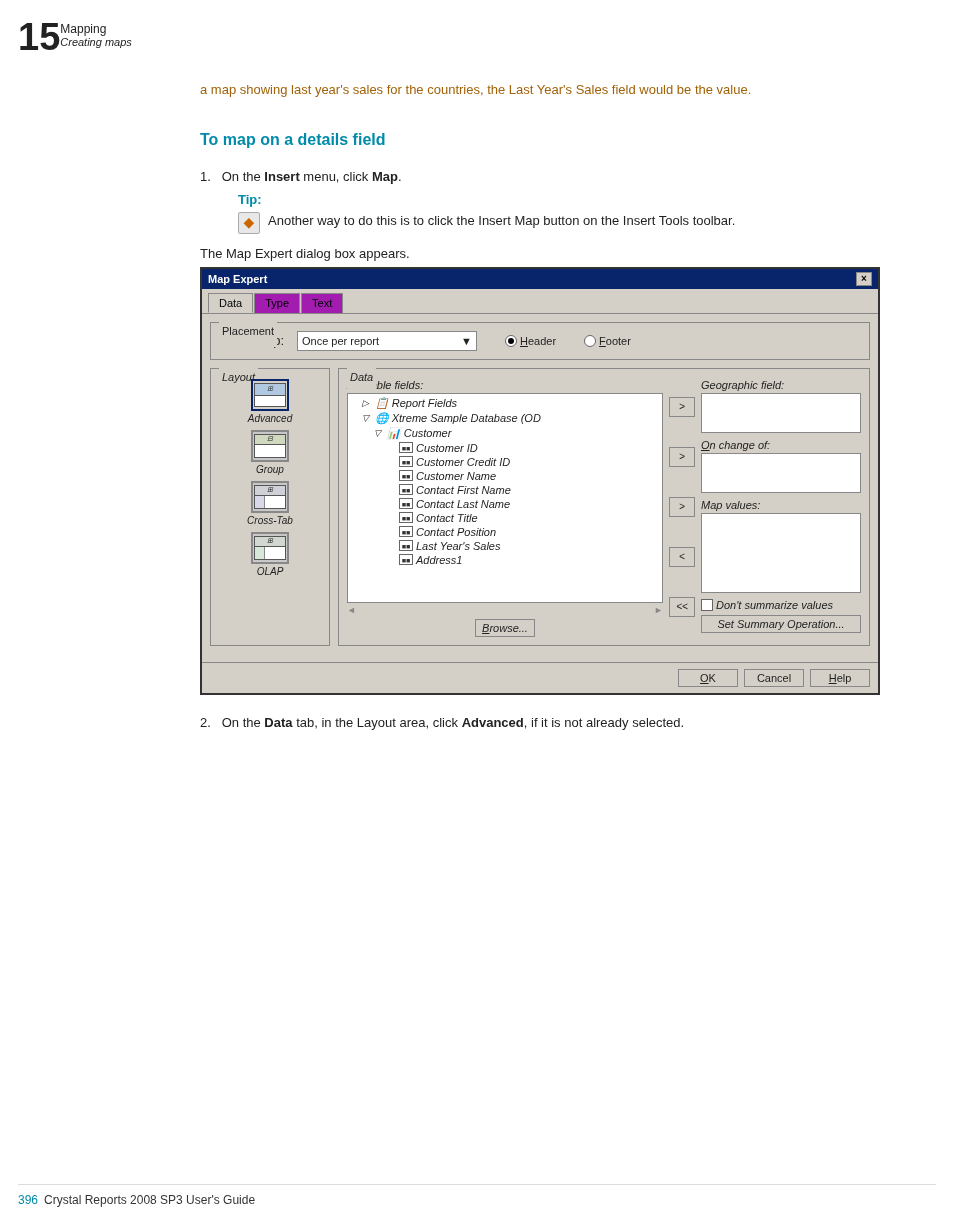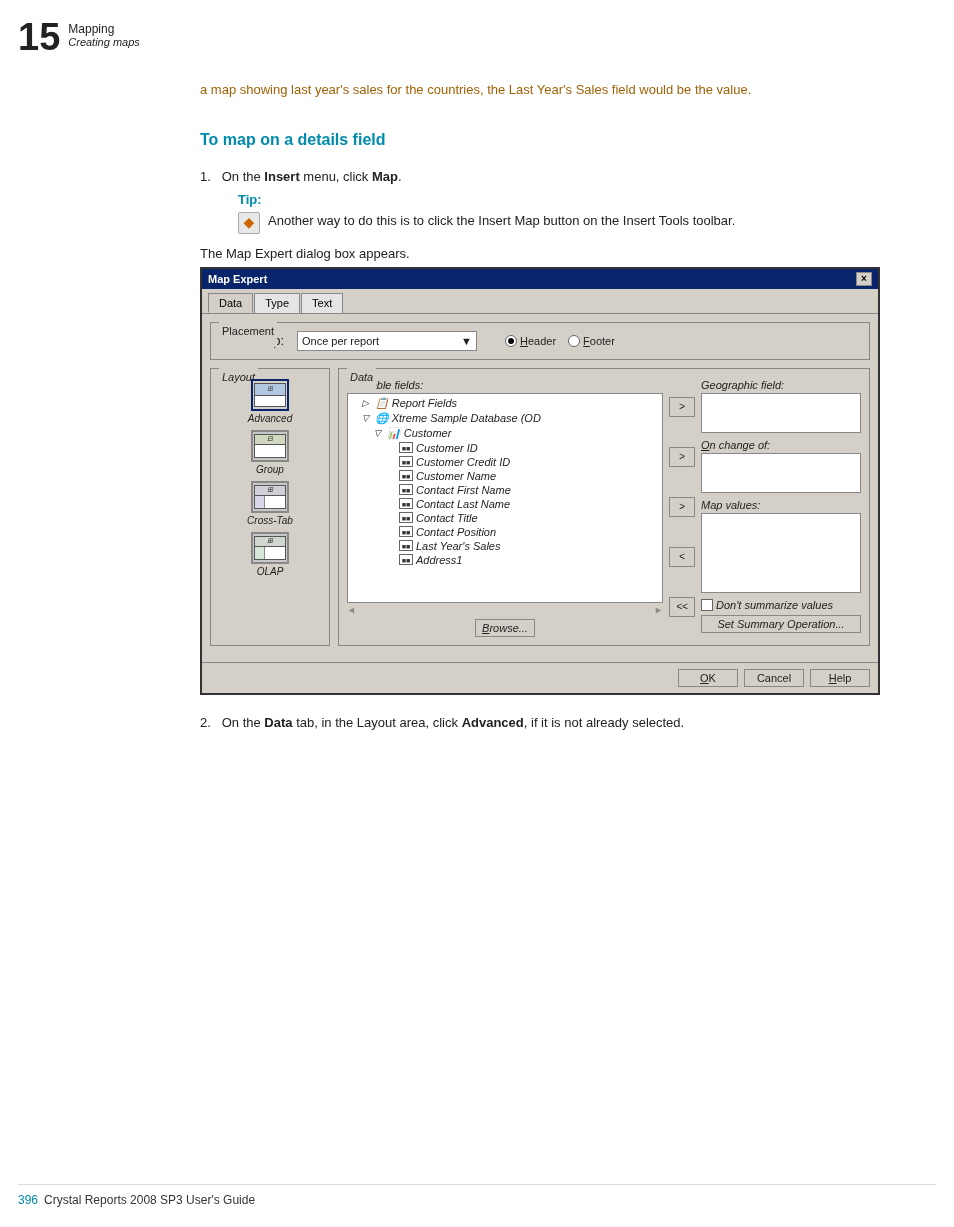--- a/index.html
+++ b/index.html
@@ -13,21 +13,21 @@
       position: relative;
     }
 
     
     .page-header {
       position: absolute;
       top: 18px;
       left: 18px;
       display: flex;
       align-items: flex-start;
-      gap: 8px;
+      gap: 0;
     }
     .chapter-number {
       font-size: 38px;
       font-weight: bold;
       color: #222;
       line-height: 1;
     }
     .chapter-info {
       display: flex;
       flex-direction: column;
@@ -150,21 +150,21 @@
     }
     .dialog-tabs {
       display: flex;
       background: #d4d0c8;
       padding: 4px 6px 0 6px;
       gap: 1px;
       border-bottom: 1px solid #888;
     }
     .dialog-tab {
       padding: 3px 10px;
-      background: #e5e5e5;
+      background: #a21caf;
       border: 1px solid #888;
       border-bottom: none;
       cursor: pointer;
       font-size: 11px;
       color: #000;
     }
     .dialog-tab.active {
       background: #d4d0c8;
       border-bottom: 1px solid #d4d0c8;
       font-weight: normal;
@@ -206,21 +206,21 @@
       font-size: 11px;
       display: flex;
       align-items: center;
       justify-content: space-between;
       width: 180px;
       height: 20px;
     }
     .radio-group {
       display: flex;
       align-items: center;
-      gap: 12px;
+      gap: 28px;
       margin-left: 20px;
     }
     .radio-item {
       display: flex;
       align-items: center;
       gap: 3px;
       font-size: 11px;
     }
     .radio-circle {
       width: 12px;

